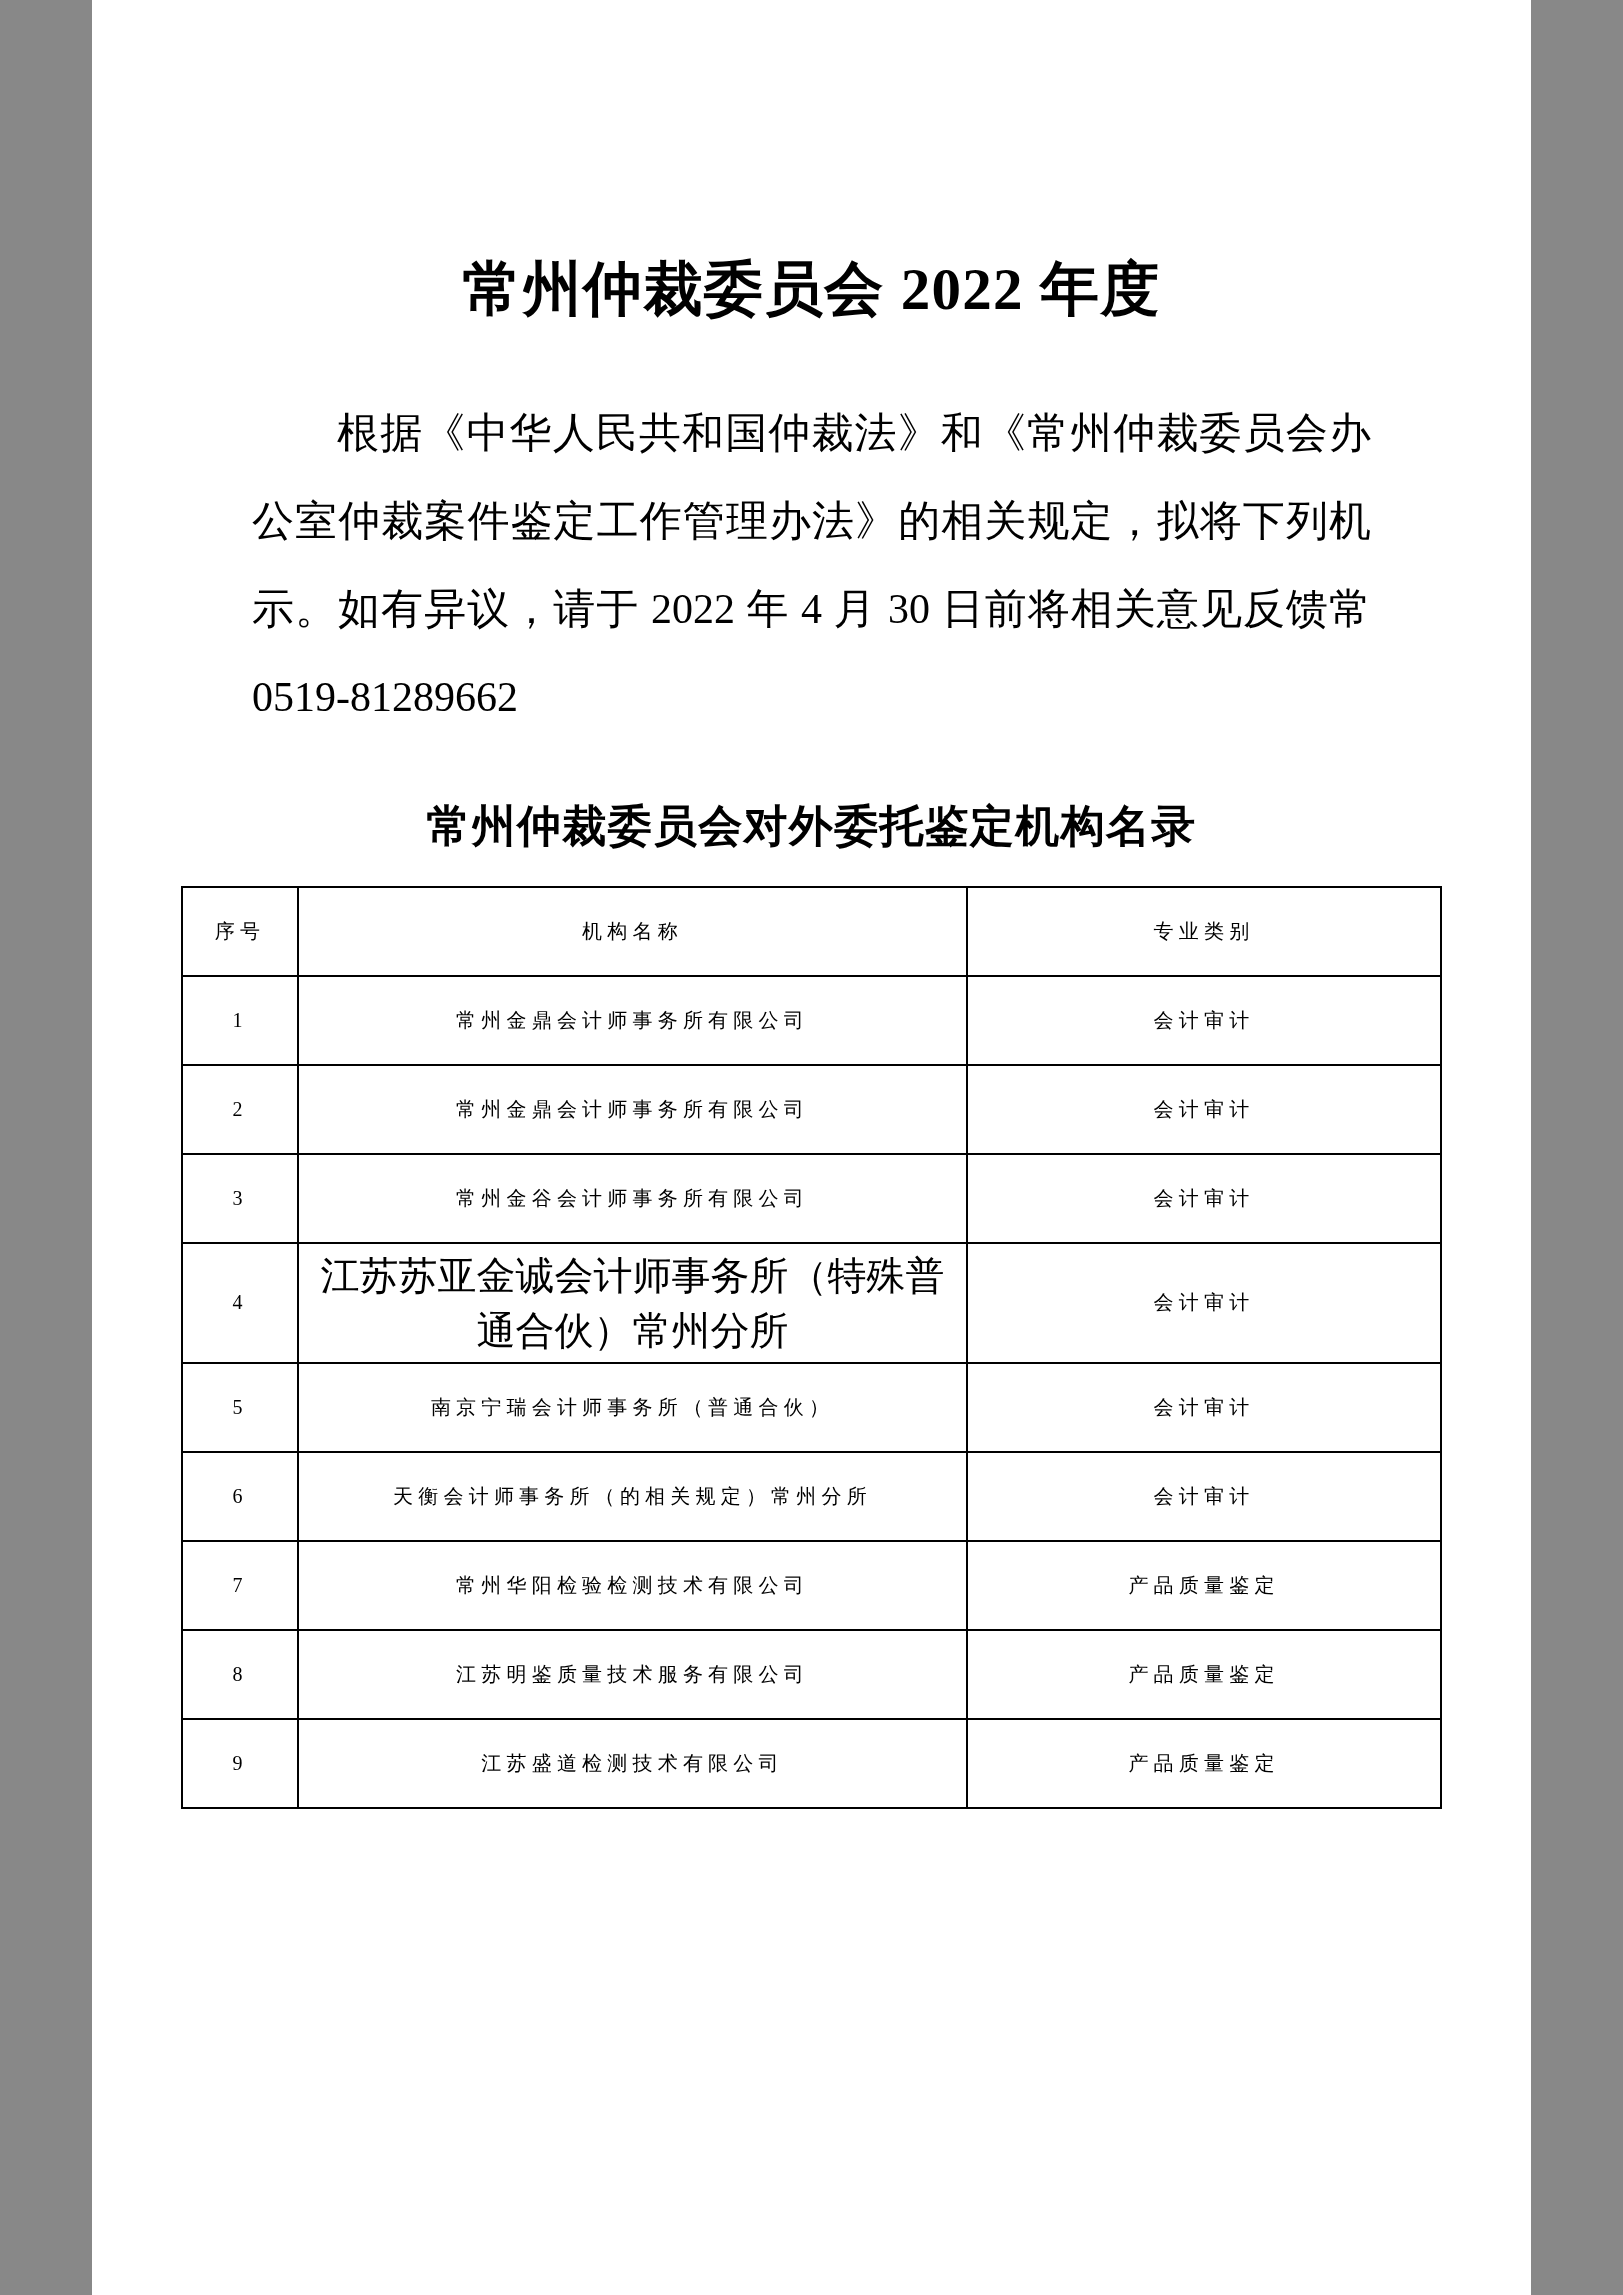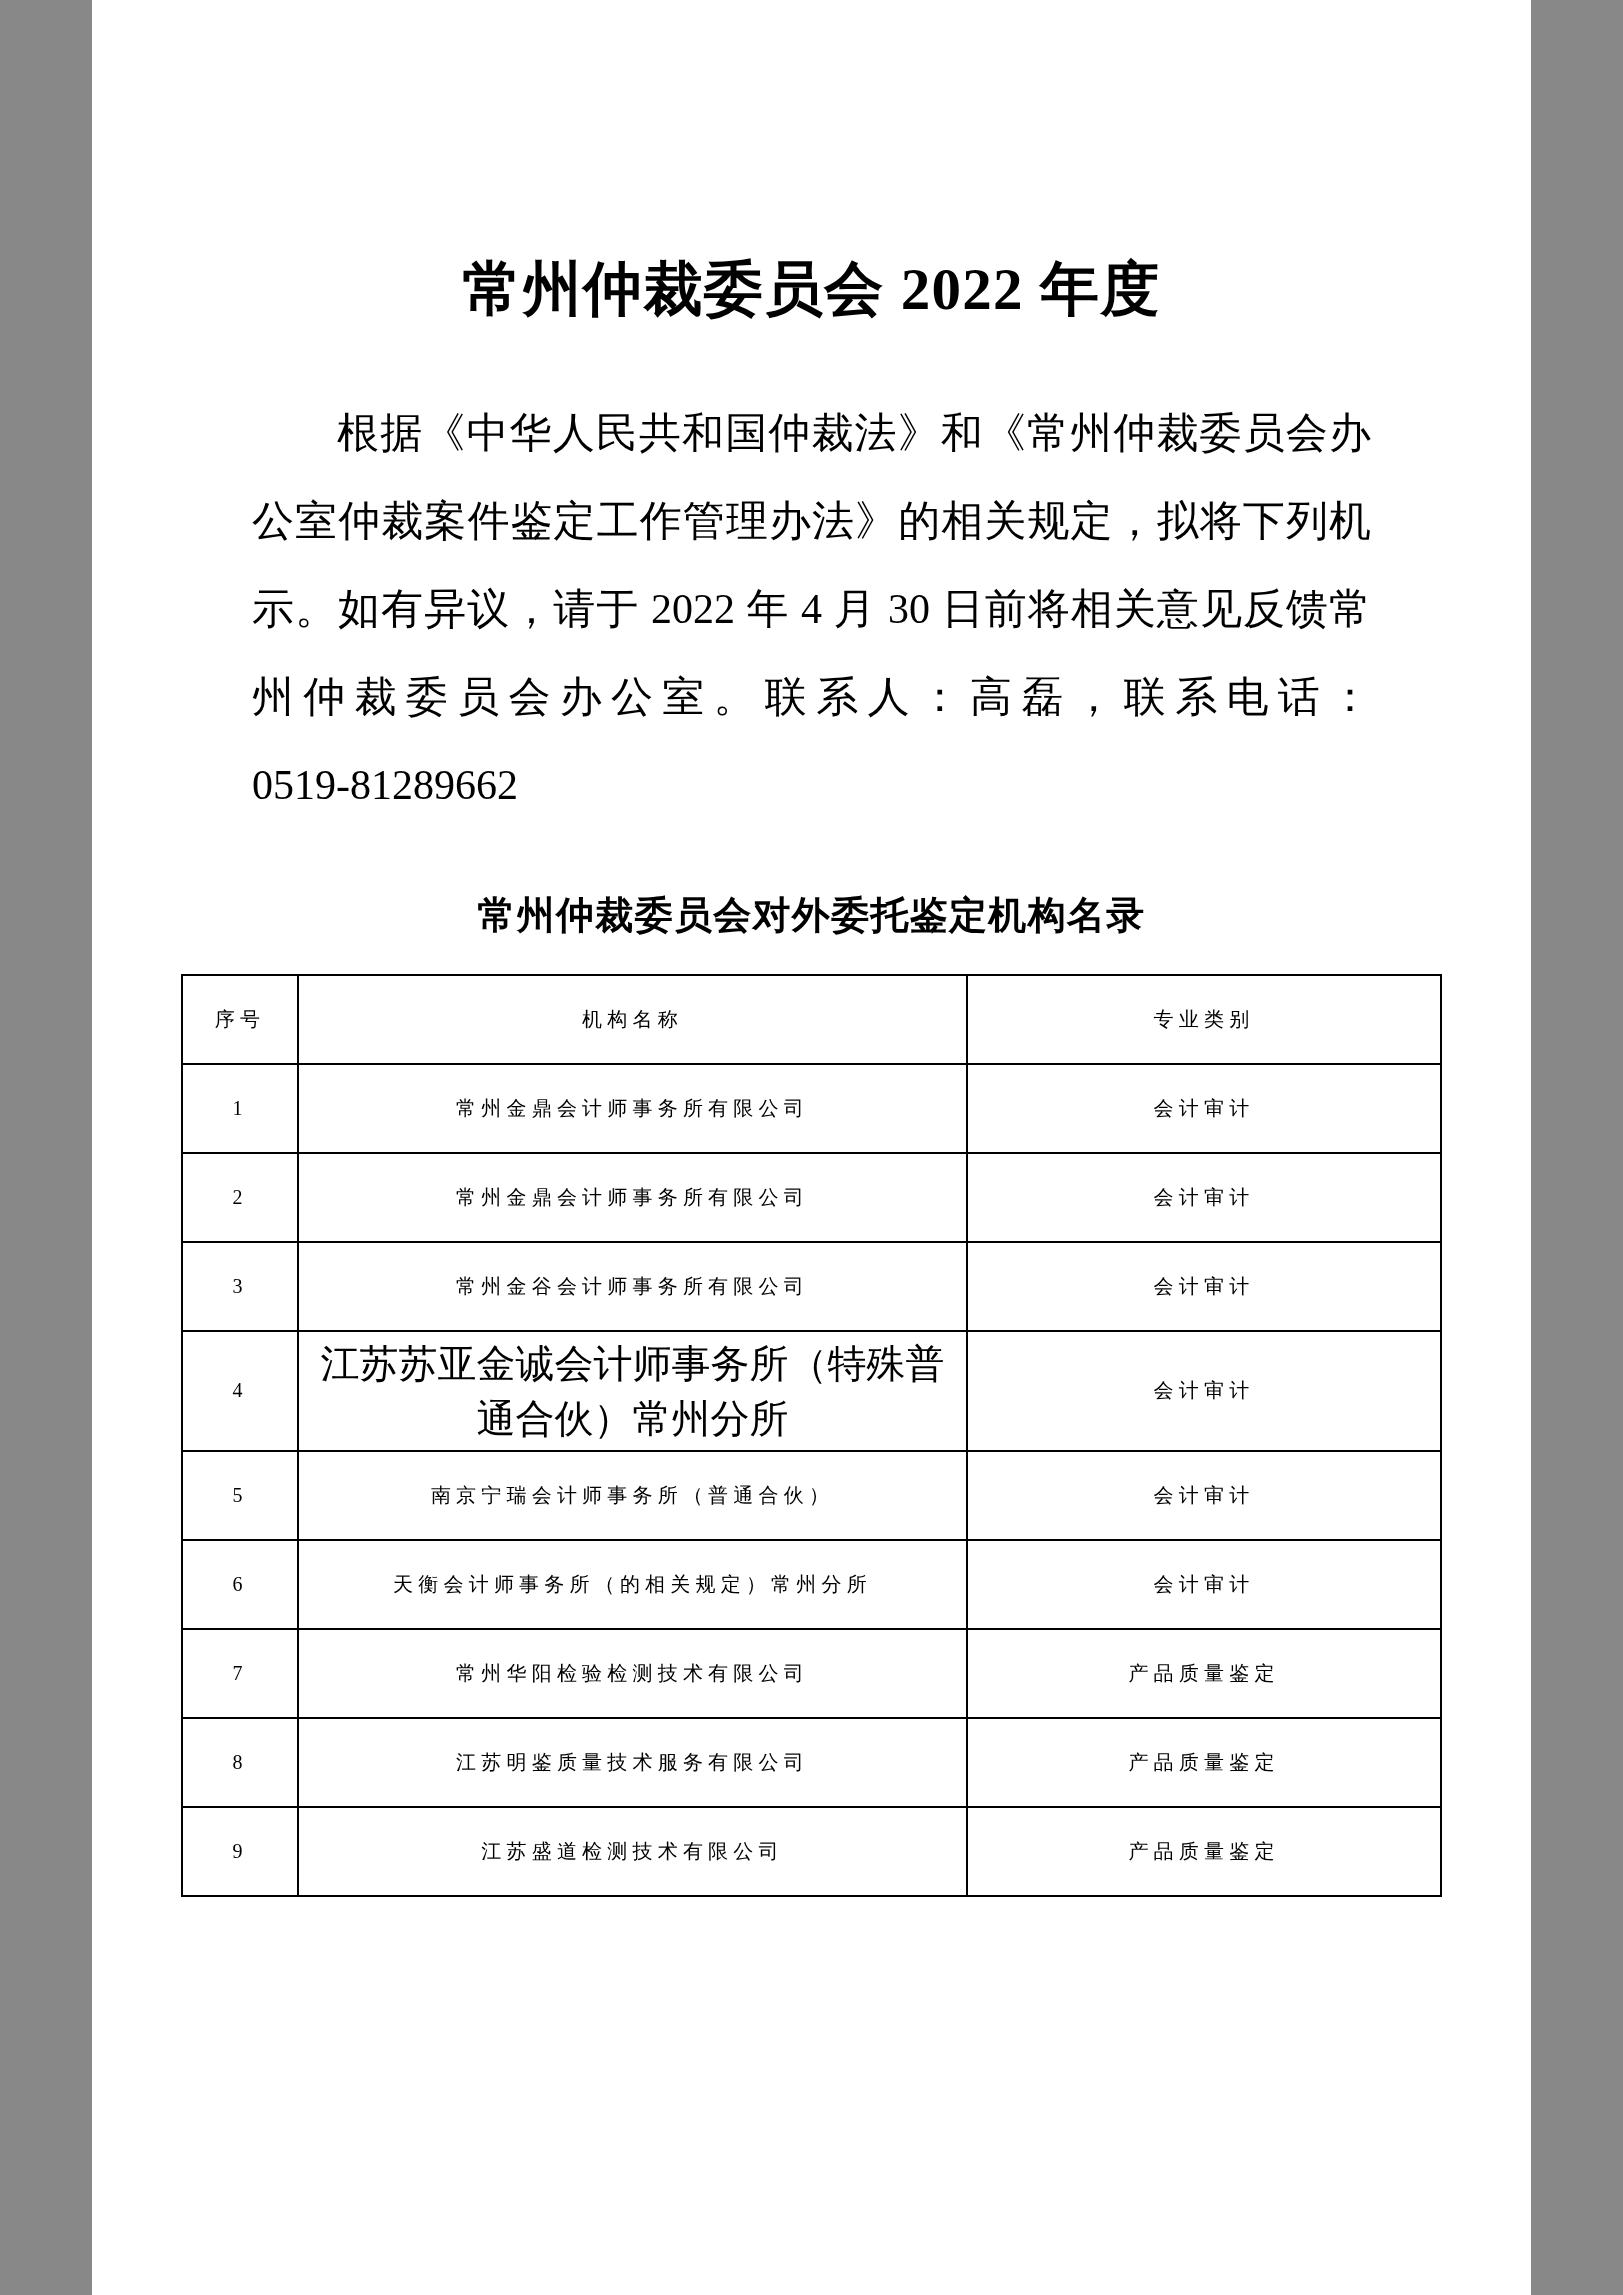--- a/index.html
+++ b/index.html
@@ -41,21 +41,21 @@
   .body-line.first{ text-indent:85px; }
   .body-line.last{
     text-align:left;
     text-align-last:left;
   }
   
   .table-title{
     margin-top:63px;
     text-align:center;
     font-weight:bold;
-    font-size:38px;
+    font-size:44px;
     line-height:46px;
     letter-spacing:1.3px;
   }
   
   table.inst-table{
     width:1259px;
     margin:36px auto 0 auto;
     border-collapse:collapse;
     table-layout:fixed;
   }
@@ -91,21 +91,20 @@
 <div class="page">
 
   <div class="doc-title">
     <div>常州仲裁委员会 2022 年度</div>
   </div>
 
   <div class="body-para" id="body-para">
       <div class="body-line first">根据《中华人民共和国仲裁法》和《常州仲裁委员会办</div>
       <div class="body-line">公室仲裁案件鉴定工作管理办法》的相关规定，拟将下列机</div>
       <div class="body-line">示。如有异议，请于 2022 年 4 月 30 日前将相关意见反馈常</div>
-      <div class="body-line">州仲裁委员会办公室。联系人：高磊，联系电话：</div>
       <div class="body-line last">0519-81289662</div>
     </div>
 
   <div class="table-title">常州仲裁委员会对外委托鉴定机构名录</div>
 
   <table class="inst-table">
     <colgroup>
       <col class="c-no">
       <col class="c-name">
       <col class="c-cat">

